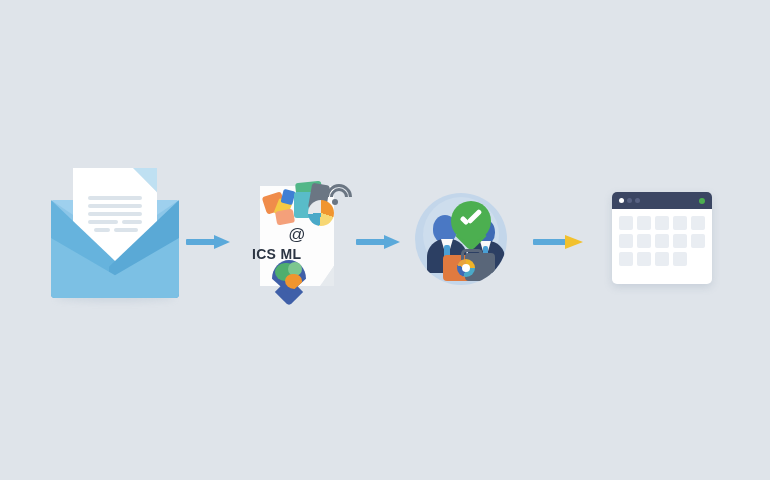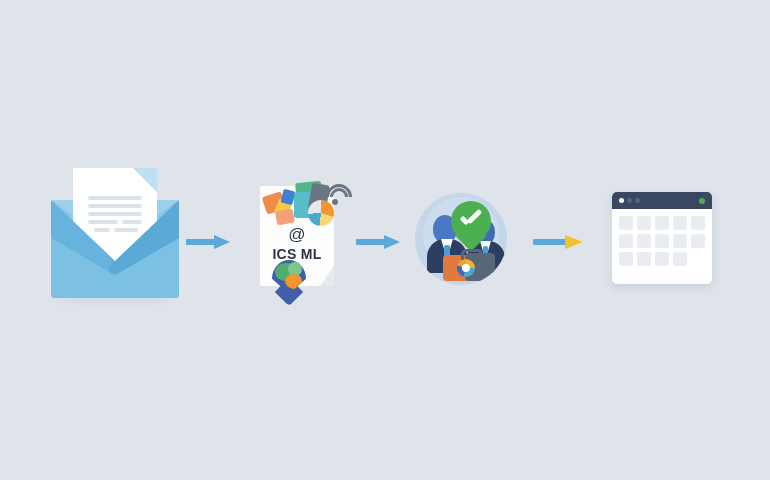--- a/index.html
+++ b/index.html
@@ -99,21 +99,21 @@
   }
   .card-fold:after{
     content:"";position:absolute;left:60px;top:80px;width:14px;height:20px;
     background:#e6eaee;clip-path:polygon(100% 0,0 100%,100% 100%);
   }
   .at-glyph{
     position:absolute;left:0;top:48px;width:90px;text-align:center;
     font-size:17px;color:#2b3442;font-weight:400;line-height:17px;
   }
   .ics-label{
-    position:absolute;left:0;top:68px;width:90px;text-align:center;
+    position:absolute;left:0;top:68px;width:90px;
     font-size:14px;font-weight:bold;color:#2b3442;letter-spacing:.3px;
   }
   
   .blob{position:absolute;}
   .b-orange1{left:12px;top:16px;width:20px;height:18px;background:#f08c4a;
     transform:rotate(-18deg);border-radius:3px;}
   .b-yellow{left:24px;top:22px;width:14px;height:16px;background:#f5c945;
     transform:rotate(22deg);border-radius:2px;}
   .b-blue1{left:30px;top:12px;width:12px;height:14px;background:#3f7fd4;
     transform:rotate(14deg);border-radius:2px;}

